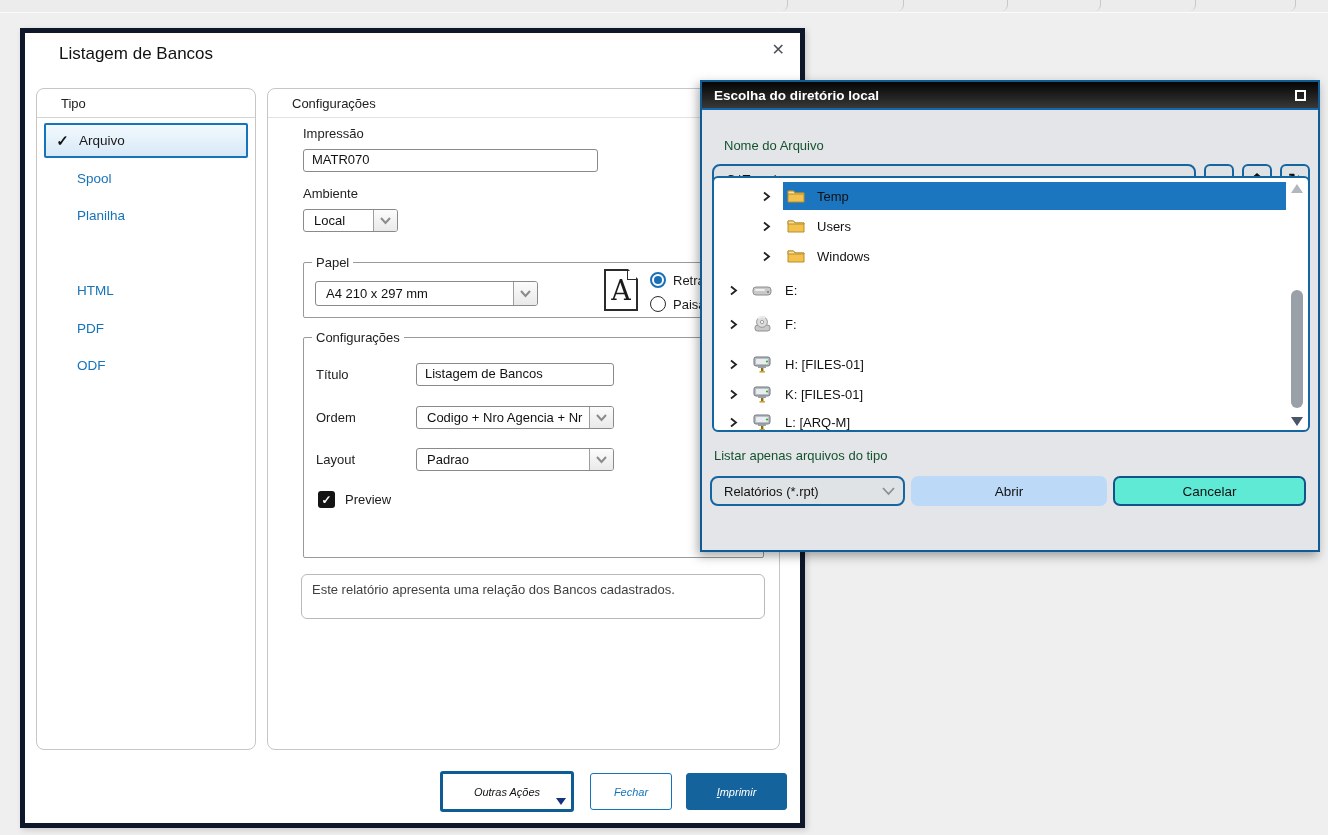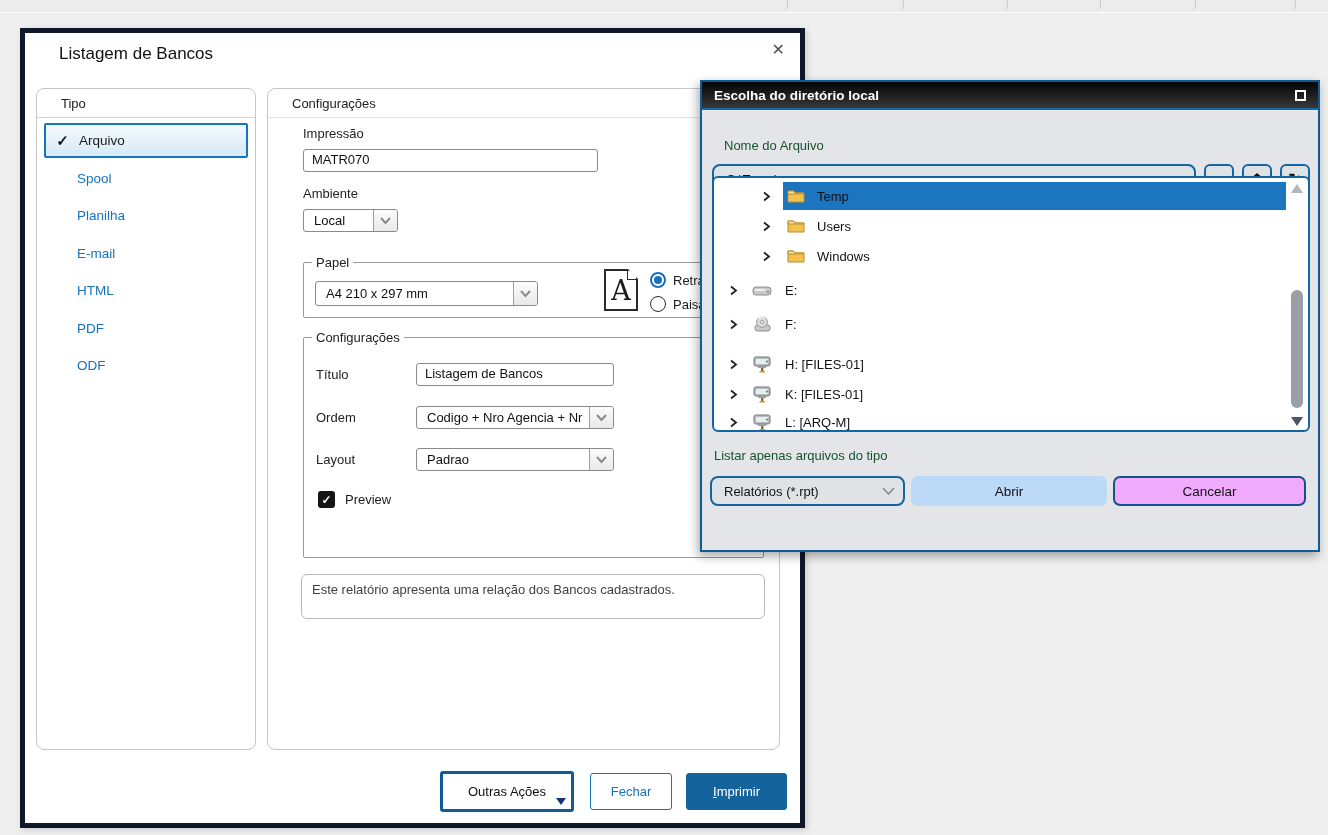--- a/index.html
+++ b/index.html
@@ -74,22 +74,22 @@
   .radio .rb { width:16px; height:16px; border-radius:50%; border:1.5px solid #2b2b2b; background:#fff; }
   .radio.on .rb { border:2px solid #1770b8; display:flex; align-items:center; justify-content:center; }
   .radio.on .rb::after { content:""; width:8px; height:8px; border-radius:50%; background:#1770b8; }
   .chk { position:absolute; display:flex; align-items:center; gap:10px; font-size:13px; cursor:pointer; }
   .chk .cb { width:17px; height:17px; background:#141414; border-radius:3px; color:#fff;
     font-size:12px; font-weight:bold; display:flex; align-items:center; justify-content:center; }
   .desc-box {
     position:absolute; border:1px solid #b9b9b9; border-radius:6px; background:#fff;
     font-size:13px; color:#3f3f3f; padding:7px 10px;
   }
-  .btn { position:absolute; border-radius:3px; font-size:13px; display:flex;
-    align-items:center; justify-content:center; cursor:pointer; }
+  .btn { position:absolute; border-radius:3px; font-size:11px; display:flex;
+    align-items:center; justify-content:center; cursor:pointer;font-style:italic; }
   .btn-outras { border:3px solid #0f5c94; background:#fff; color:#111; }
   .btn-outras .dd-tri { position:absolute; right:5px; bottom:4px; width:0; height:0;
     border-left:5px solid transparent; border-right:5px solid transparent; border-top:7px solid #15327e; }
   .btn-fechar { border:1px solid #1673ba; background:#fff; color:#1673ba; }
   .btn-imprimir { background:#15639c; color:#fff; border:1px solid #15639c; }
   .btn-imprimir span::first-letter { text-decoration:underline; }
   
   .file-dialog {
     position:absolute; left:700px; top:80px; width:620px; height:472px;
     background:#e3e5e8; border:2px solid #0f5c94;
@@ -133,21 +133,21 @@
     border-left:6px solid transparent; border-right:6px solid transparent; border-top:9px solid #4a5568; }
   .fsel {
     position:absolute; border:2px solid #1565a0; border-radius:8px; background:#e0e3e6;
     display:flex; align-items:center; cursor:pointer;
   }
   .fsel .sel-text { flex:1; font-size:13px; padding-left:12px; color:#111; white-space:nowrap; overflow:hidden; }
   .fsel .sel-arrow { width:30px; display:flex; align-items:center; justify-content:center; }
   .fd-btn { position:absolute; height:30px; border-radius:7px; font-size:13.5px; color:#111;
     display:flex; align-items:center; justify-content:center; cursor:pointer; }
   .fd-abrir { background:#bcd9f7; }
-  .fd-cancel { background:#f0abfc; border:2px solid #14538a; }
+  .fd-cancel { background:#5eead4; border:2px solid #14538a; }
   svg { display:block; }
 </style>
 </head>
 <body>
 
 <div class="top-strip">
   <div class="tab-mark" style="left:782px"></div>
   <div class="tab-mark" style="left:898px"></div>
   <div class="tab-mark" style="left:1002px"></div>
   <div class="tab-mark" style="left:1095px"></div>
@@ -165,24 +165,20 @@
       <span class="check">✓</span>
       <span>Arquivo</span>
     </div>
     <div class="side-item" style="top:72px">
       <span class="check"></span>
       <span>Spool</span>
     </div>
     <div class="side-item" style="top:109px">
       <span class="check"></span>
       <span>Planilha</span>
-    </div>
-    <div class="side-item" style="top:147px">
-      <span class="check"></span>
-      <span>E-mail</span>
     </div>
     <div class="side-item" style="top:184px">
       <span class="check"></span>
       <span>HTML</span>
     </div>
     <div class="side-item" style="top:222px">
       <span class="check"></span>
       <span>PDF</span>
     </div>
     <div class="side-item" style="top:259px">

